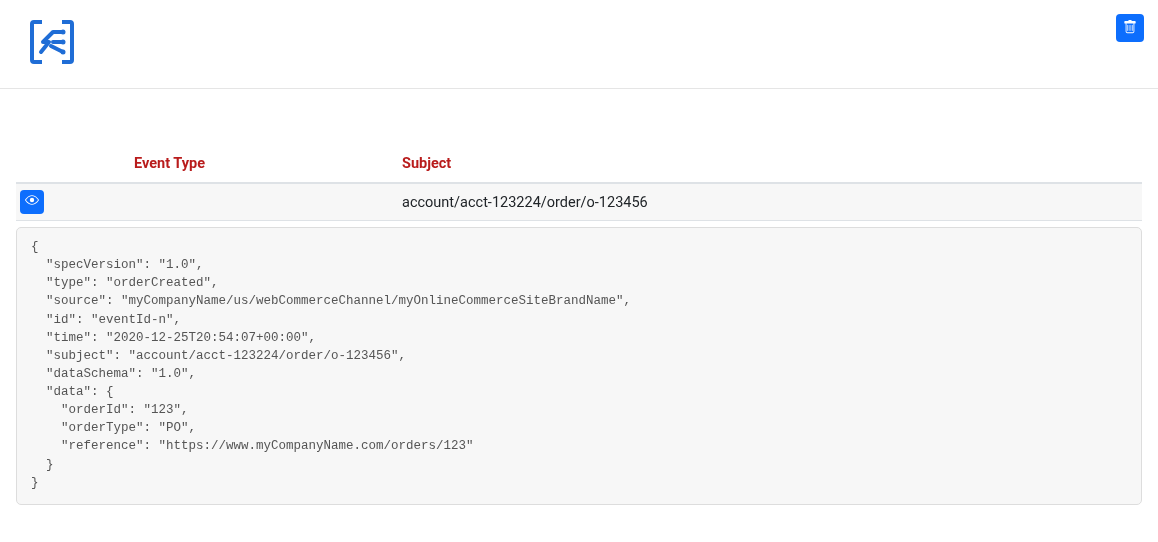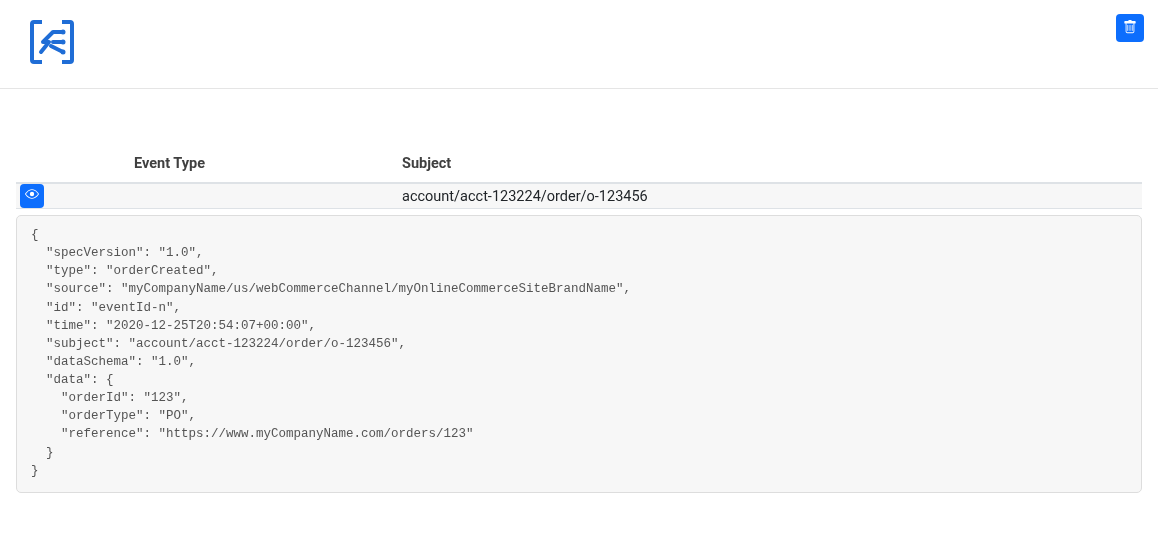--- a/index.html
+++ b/index.html
@@ -47,30 +47,30 @@
     }
     .table {
       width: 100%;
       margin-top: 56px;
       border-collapse: collapse;
     }
     .thead-row th {
       text-align: left;
       font-weight: 700;
       font-size: 14.5px;
-      color: #404040;
+      color: #b91c1c;
       padding: 10px 0 10px 0;
       border-bottom: 2px solid #dee2e6;
     }
     .thead-row th.col-icon { width: 118px; }
     .thead-row th.col-type { width: 268px; }
     .tbody-row td {
       font-size: 14.5px;
       color: #212529;
-      padding: 0 0;
+      padding: 6px 0;
       border-bottom: 1px solid #dee2e6;
       background: #f7f7f7;
       vertical-align: middle;
     }
     .tbody-row td.cell-icon { padding-left: 4px; }
     .eye-btn {
       width: 24px;
       height: 24px;
       background: #0d6efd;
       border-radius: 4px;

